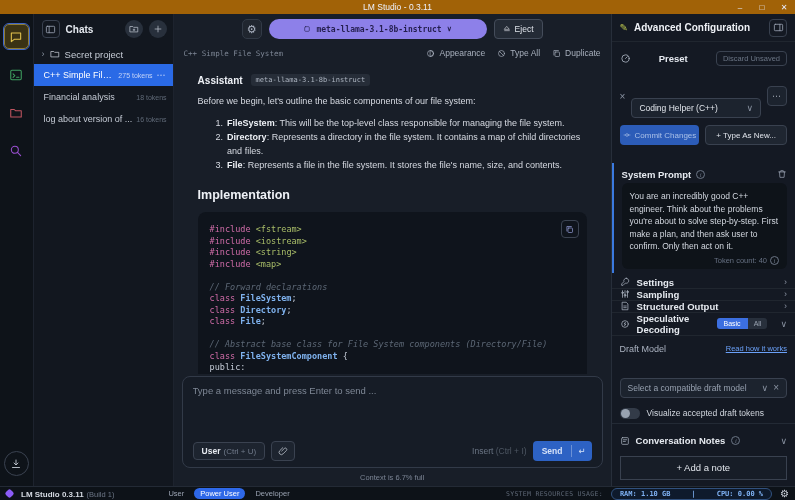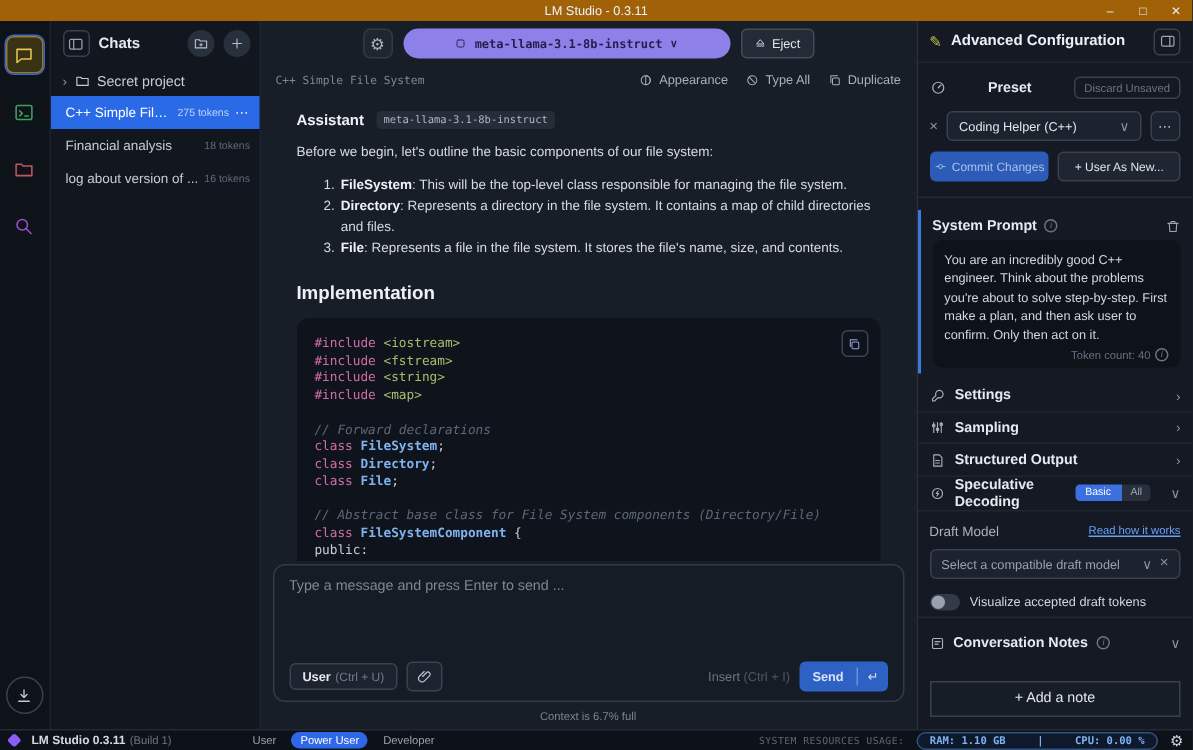--- a/index.html
+++ b/index.html
@@ -97,21 +97,21 @@
   .right { width:198px; background:#141923; border-left:1px solid #272e3a; display:flex; flex-direction:column; }
   .right-header { height:28px; display:flex; align-items:center; gap:6px; padding:0 8px; border-bottom:1px solid #20262f; flex:0 0 auto; }
   .right-title { font-weight:bold; font-size:10px; color:#eef1f6; flex:1; }
   .pencil { color:#b7c24e; font-size:10px; }
   .r-section { padding:6px 8px; }
   .preset-row { display:flex; align-items:center; gap:6px; height:20px; }
   .preset-lbl { font-weight:bold; font-size:9.5px; color:#e6eaf0; flex:1;text-align:center; }
   .discard-chip { font-size:7.5px; color:#6b7585; border:1px solid #3a4250; border-radius:4px; padding:2px 6px; }
   .preset-sel-row { display:flex; align-items:center; gap:6px; margin-top:6px; }
   .x-ic { color:#8a93a2; font-size:10px; }
-  .sel-box { flex:1; height:20px; background:#1c232e; border:1px solid #39414f; border-radius:4px; display:flex; align-items:center; padding:0 7px; gap:5px; }
+  .sel-box { flex:1; height:20px; background:#1c232e; border:1px solid #39414f; border-radius:4px; display:flex; align-items:center; padding:0 7px; gap:5px;margin-top:24px; }
   .sel-box .val { flex:1; font-size:8.5px; color:#e2e6ec; white-space:nowrap; overflow:hidden; }
   .dots-btn { width:20px; height:20px; border:1px solid #39414f; background:#1c232e; border-radius:4px; color:#b8bfca; display:flex; align-items:center; justify-content:center; font-size:9px; letter-spacing:1px; }
   .preset-btns { display:flex; gap:6px; margin-top:7px; }
   .commit-btn { flex:1; height:20px; background:#2c5cb8; border-radius:4px; display:flex; align-items:center; justify-content:center; gap:4px; font-size:8px; color:#a9c0e8; }
   .savenew-btn { flex:1; height:20px; background:#1f2631; border:1px solid #39414f; border-radius:4px; display:flex; align-items:center; justify-content:center; font-size:8px; color:#dfe3ea; }
   .r-div { height:1px; background:#232a35; margin:4px 0; }
 
   .sp-section { position:relative; padding:6px 8px 8px 10px; }
   .sp-section::before { content:""; position:absolute; left:0; top:4px; bottom:4px; width:2px; background:#3b7ae0; }
   .sp-header { display:flex; align-items:center; gap:5px; height:18px; }
@@ -138,21 +138,21 @@
   .draft-sel { margin-top:7px; }
   .toggle-row { display:flex; align-items:center; gap:7px; margin-top:10px; }
   .toggle { width:20px; height:11px; background:#333b48; border-radius:6px; position:relative; }
   .toggle .knob { position:absolute; left:1px; top:1px; width:9px; height:9px; border-radius:50%; background:#98a2b0; }
   .toggle-lbl { font-size:8.5px; color:#d2d7df; }
 
   .r-flex-spacer { flex:1 1 auto; }
   .notes-section { border-top:1px solid #232a35; padding:8px 8px 8px 8px; flex:0 0 auto; }
   .notes-header { display:flex; align-items:center; gap:6px; height:18px; }
   .notes-lbl { font-weight:bold; font-size:9.5px; color:#e6eaf0; }
-  .addnote-btn { margin-top:16px; height:24px; border:1px solid #39414f; border-radius:0; display:flex; align-items:center; justify-content:center; font-size:9.5px; color:#e2e6ec; background:#171d27; }
+  .addnote-btn { margin-top:6px; height:24px; border:1px solid #39414f; border-radius:0; display:flex; align-items:center; justify-content:center; font-size:9.5px; color:#e2e6ec; background:#171d27; }
 
   
   .statusbar { height:14px; flex:0 0 auto; background:#0d1218; border-top:1px solid #232a35; display:flex; align-items:center; padding:0 6px; gap:8px; }
   .logo { width:7px; height:7px; background:#8b5cf6; border-radius:2px; transform:rotate(45deg); }
   .sb-app { font-size:8px; font-weight:bold; color:#d5dae2; }
   .sb-build { font-size:7.5px; color:#6b7585; }
   .modes { display:flex; align-items:center; gap:4px; margin-left:40px; }
   .mode-chip { font-size:7.5px; color:#9aa3b2; padding:1px 6px; border-radius:7px; }
   .mode-chip.active { background:#2e68e8; color:#fff; }
   .sb-spacer { flex:1; }
@@ -335,22 +335,22 @@
           <span><b>Directory</b><span>: Represents a directory in the file system. It contains a map of child directories and files.</span></span>
         </div>
         <div class="msg-li">
           <span>3.</span>
           <span><b>File</b><span>: Represents a file in the file system. It stores the file's name, size, and contents.</span></span>
         </div>
       </div>
       <div class="impl-h">Implementation</div>
       <div class="code-block">
         <div>
+            <div class="cl"><span class="tk-kw">#include</span><span class="tk-pln"> </span><span class="tk-str">&lt;fstream&gt;</span></div>
             <div class="cl"><span class="tk-kw">#include</span><span class="tk-pln"> </span><span class="tk-str">&lt;iostream&gt;</span></div>
-            <div class="cl"><span class="tk-kw">#include</span><span class="tk-pln"> </span><span class="tk-str">&lt;fstream&gt;</span></div>
             <div class="cl"><span class="tk-kw">#include</span><span class="tk-pln"> </span><span class="tk-str">&lt;string&gt;</span></div>
             <div class="cl"><span class="tk-kw">#include</span><span class="tk-pln"> </span><span class="tk-str">&lt;map&gt;</span></div>
             <div class="cl"><span class="tk-pln"></span></div>
             <div class="cl"><span class="tk-com">// Forward declarations</span></div>
             <div class="cl"><span class="tk-kw">class</span><span class="tk-typ"> FileSystem</span><span class="tk-pln">;</span></div>
             <div class="cl"><span class="tk-kw">class</span><span class="tk-typ"> Directory</span><span class="tk-pln">;</span></div>
             <div class="cl"><span class="tk-kw">class</span><span class="tk-typ"> File</span><span class="tk-pln">;</span></div>
             <div class="cl"><span class="tk-pln"></span></div>
             <div class="cl"><span class="tk-com">// Abstract base class for File System components (Directory/File)</span></div>
             <div class="cl"><span class="tk-kw">class</span><span class="tk-typ"> FileSystemComponent</span><span class="tk-pln"> {</span></div>
@@ -433,21 +433,21 @@
       <div class="preset-btns">
         <span class="commit-btn">
           <span>
             <svg class="ic" width="8" height="8" viewBox="0 0 24 24">
                 <circle cx="12" cy="12" r="4"></circle>
                 <path d="M3 12h5M16 12h5"></path>
               </svg>
           </span>
           <span>Commit Changes</span>
         </span>
-        <span class="savenew-btn">+ User As New...</span>
+        <span class="savenew-btn">+ Type As New...</span>
       </div>
     </div>
 
     <div class="r-div"></div>
 
     <div class="sp-section">
       <div class="sp-header">
         <span class="sp-lbl">System Prompt</span>
         <span class="info-circ">i</span>
         <span class="sp-head-spacer"></span>

